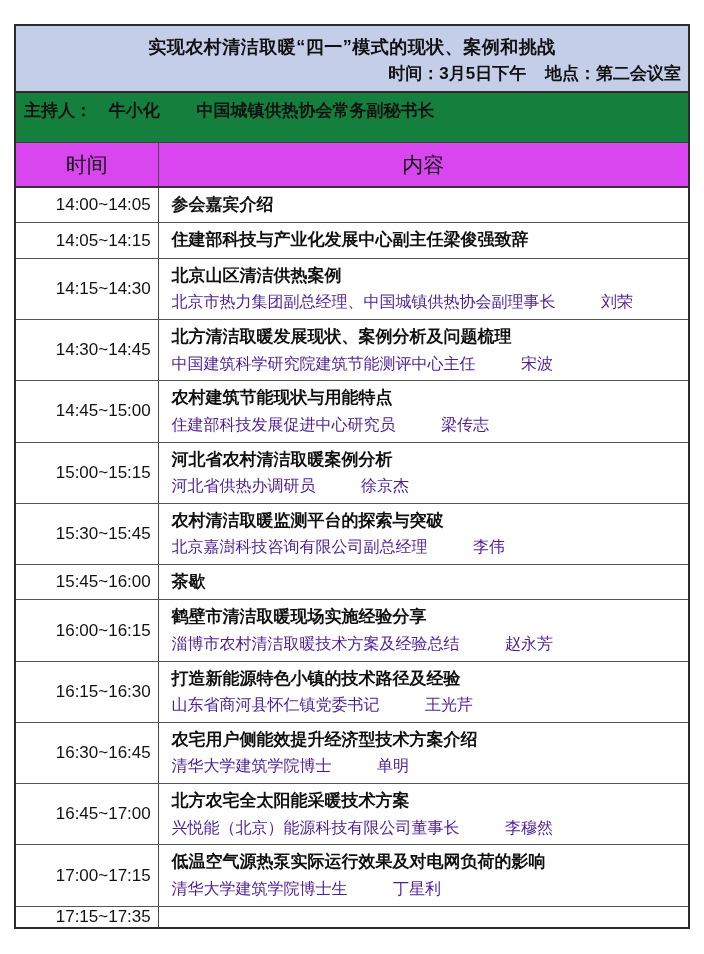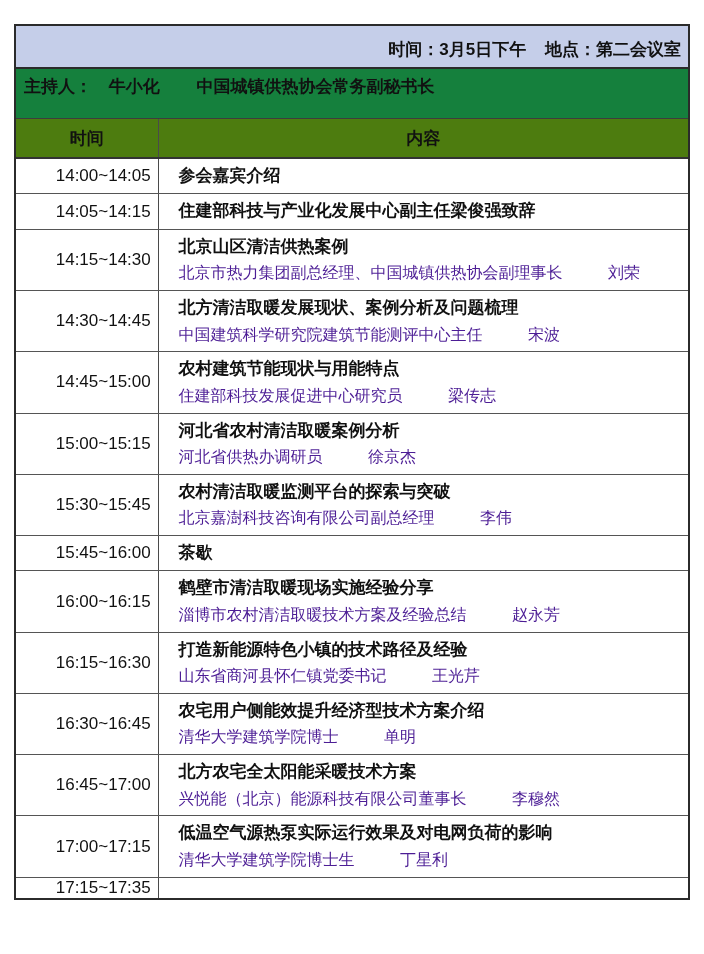--- a/index.html
+++ b/index.html
@@ -48,44 +48,44 @@
   .host-row .host-name { margin-left: 12px; }
   .host-row .host-title { margin-left: 32px; }
   
   table.agenda {
     width: 100%;
     border-collapse: collapse;
     table-layout: fixed;
   }
   th.time-col { width: 142px; }
   thead th {
-    font-size: 17px;
-    font-weight: bold;
+    font-size: 21px;
+    font-weight: normal;
     text-align: center;
     padding: 8px 0 7px 0;
     border-bottom: 2px solid #333333;
-    background: #4d7c0f;
+    background: #d946ef;
   }
   thead th.time-col, tbody td.time-cell {
     border-right: 1px solid #4a4a4a;
   }
   tbody td {
     border-bottom: 1px solid #555555;
     vertical-align: middle;
     padding-left: 33px;
   }
   tbody tr:last-child td { border-bottom: none; }
   td.time-cell {
     text-align: center;
     font-size: 17px;
     color: #111111;
     width: 142px;
   }
   td.content-cell {
-    padding: 6px 10px 6px 20px;
+    padding: 6px 10px 6px 13px;
   }
   .topic {
     font-weight: bold;
     font-size: 17px;
     line-height: 1.32;
     color: #101010;
   }
   .speaker {
     font-family: "Liberation Serif", serif;
     font-size: 16px;
@@ -94,20 +94,21 @@
     margin-top: 5px;
   }
   .speaker .speaker-name { margin-left: 2.6em; }
 </style>
 </head>
 <body>
 
 <div class="sheet">
 
   <div class="title-block" style="background: rgb(197, 206, 233);">
+    <div class="title">实现农村清洁取暖“四一”模式的现状、案例和挑战</div>
     <div class="time-loc">
       <span>时间：3月5日下午</span>
       <span class="loc-part">地点：第二会议室</span>
     </div>
   </div>
 
   <div class="host-row">
     <span>主持人：</span>
     <span class="host-name">牛小化</span>
     <span class="host-title">中国城镇供热协会常务副秘书长</span>

